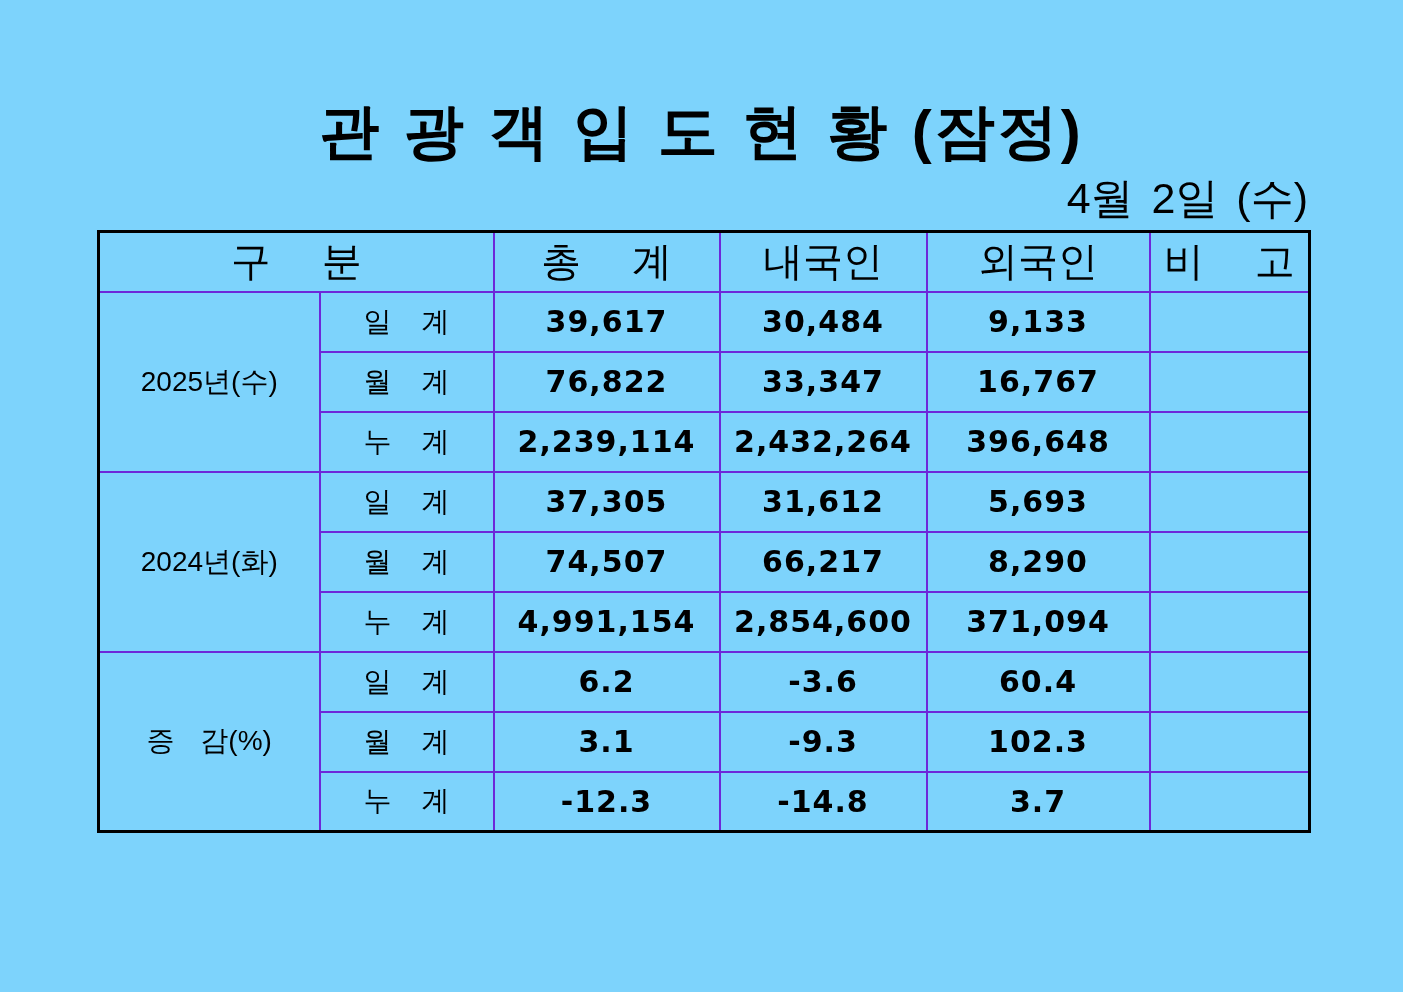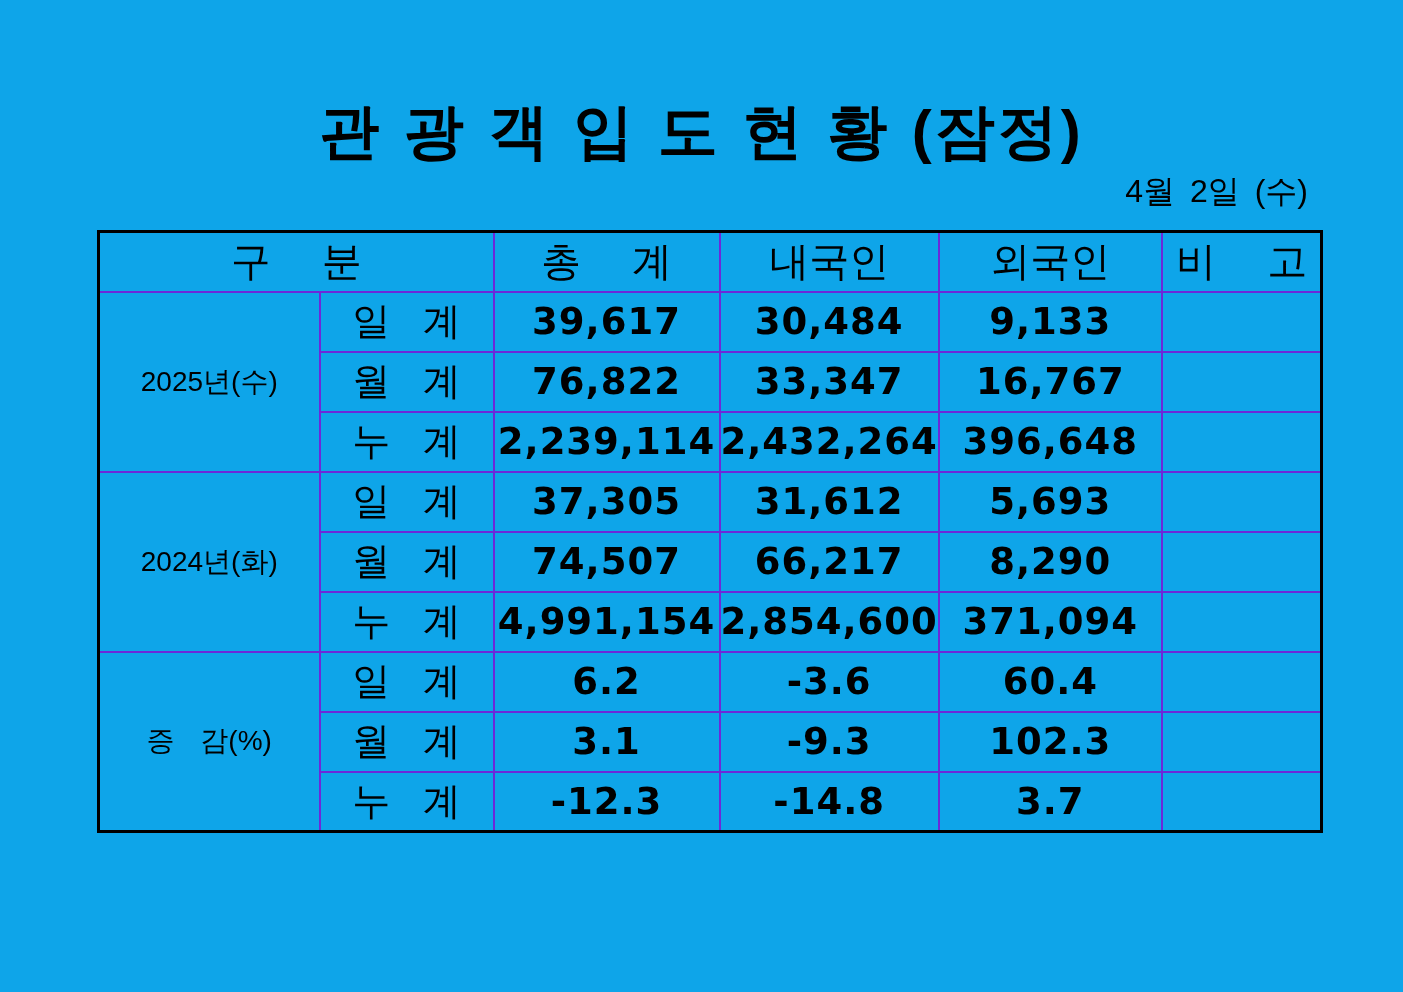--- a/index.html
+++ b/index.html
@@ -1,20 +1,20 @@
 <!DOCTYPE html>
 <html><head>
 <meta charset="utf-8">
 <style>
   html, body { margin: 0; padding: 0; background: #ffffff; }
   .page {
     position: relative;
     width: 1403px;
     height: 992px;
-    background: #0ea5e9;
+    background: #7dd3fc;
     color: #000000;
     font-family: "Liberation Sans", sans-serif;
     overflow: hidden;
   }
   .title {
     position: absolute;
     top: 92px;
     left: 0;
     width: 100%;
     margin: 0;
@@ -22,21 +22,21 @@
     font-size: 60px;
     font-weight: 700;
     letter-spacing: 3px;
     word-spacing: 2px;
     white-space: nowrap;
   }
   .date {
     position: absolute;
     top: 170px;
     right: 95px;
-    font-size: 32px;
+    font-size: 43px;
     font-weight: 400;
     word-spacing: 6px;
     white-space: nowrap;
   }
   table.stats {
     position: absolute;
     top: 230px;
     left: 97px;
     border-collapse: collapse;
     table-layout: fixed;
@@ -46,24 +46,24 @@
   table.stats th, table.stats td {
     border: 2px solid #6d28d9;
     padding: 0;
     text-align: center;
     vertical-align: middle;
     overflow: hidden;
     white-space: nowrap;
   }
   .hdr  { font-size: 40px; font-weight: 400; word-spacing: 40px; }
   .group{ font-size: 28px; font-weight: 400; word-spacing: 18px; }
-  .sub  { font-size: 38px; font-weight: 400; word-spacing: 22px; border-radius: 30px; }
+  .sub  { font-size: 28px; font-weight: 400; word-spacing: 22px; border-radius: 30px; }
   .num  {
     font-family: "DejaVu Sans", sans-serif;
-    font-size: 37px;
+    font-size: 30px;
     font-weight: 700;
     letter-spacing: 1px;
   }
   .footnote {
     position: absolute;
     top: 840px;
     left: 100px;
     font-size: 24px;
     font-weight: 700;
     word-spacing: 5px;

